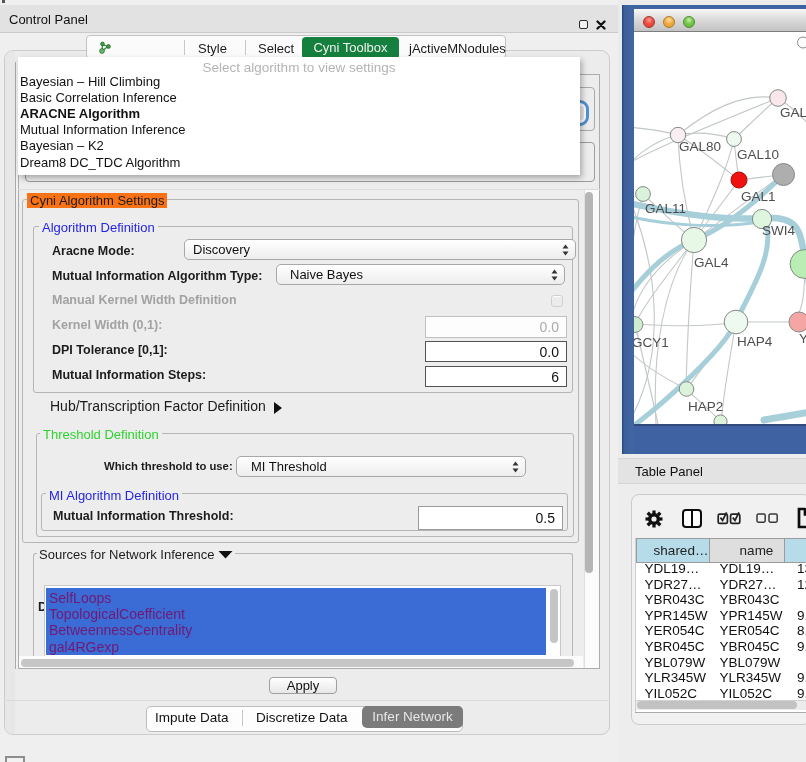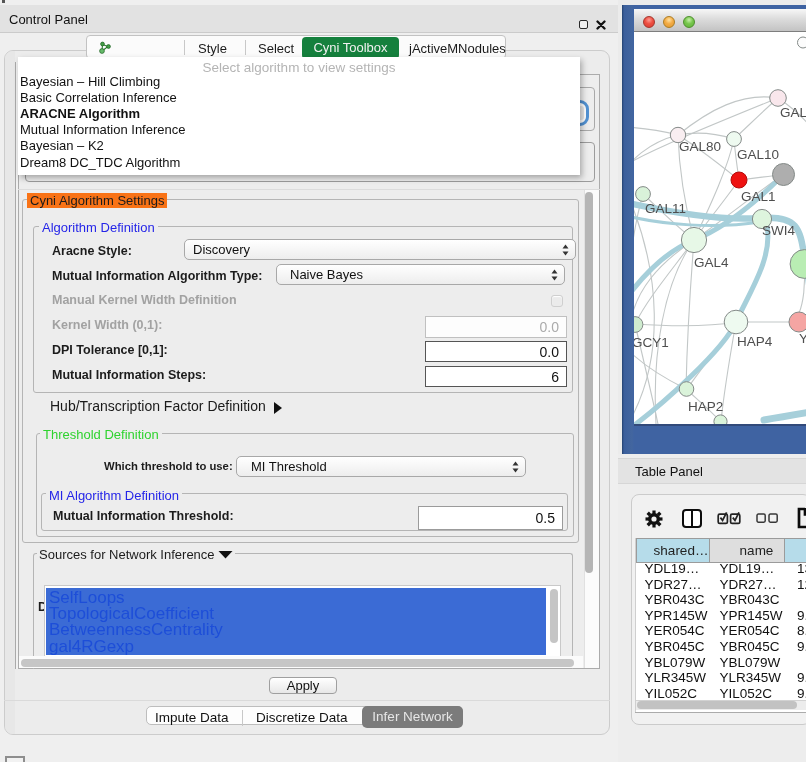--- a/index.html
+++ b/index.html
@@ -51,21 +51,21 @@
 <div class="abs" style="left:25px;top:87px;width:570px;height:44px;border:1px solid #a9a9a9;border-radius:4px;"></div>
 <div class="abs" style="left:300px;top:100px;width:289px;height:26px;border:3.5px solid #5191d2;border-radius:9px;background:#fff;"></div>
 <div class="abs" style="left:570px;top:106px;width:14px;height:14px;background:#e6e6e6;border-radius:3px;"></div>
 <div class="abs" style="left:25px;top:142px;width:570px;height:40px;border:1px solid #9c9c9c;border-radius:4px;"></div>
 
 <div class="abs" style="left:22px;top:199px;width:557px;height:344px;border:1px solid #b5b5b5;border-radius:3px;"></div>
 <div class="abs r13" style="left:27px;top:193px;background:#f97316;padding:0 3px;">Cyni Algorithm Settings</div>
 
 <div class="abs" style="left:33px;top:226px;width:540px;height:167px;border:1px solid #b5b5b5;border-radius:3px;"></div>
 <div class="abs" style="left:39px;top:220px;background:#ededed;padding:0 3px;font-size:13px;color:#2525e8;">Algorithm Definition</div>
-<div class="abs b13" style="left:52px;top:244px;">Aracne Style:</div>
+<div class="abs b13" style="left:52px;top:244px;">Aracne Mode:</div>
 <div class="combo" style="left:184px;top:239px;width:392px;">
     <span>Discovery</span>
     <svg class="carr" width="9" height="14" viewBox="0 0 9 14">
       <path d="M4.5 1.5 L7.5 5.5 L1.5 5.5 Z" fill="#333"></path>
       <path d="M4.5 12.5 L7.5 8.5 L1.5 8.5 Z" fill="#333"></path>
     </svg>
   </div>
 <div class="abs b13" style="left:52px;top:269px;">Mutual Information Algorithm Type:</div>
 <div class="combo" style="left:276px;top:264px;width:289px;">
     <span style="left:13px;">Naive Bayes</span>
@@ -104,32 +104,32 @@
 <div class="abs b13" style="left:53px;top:509px;">Mutual Information Threshold:</div>
 <div class="abs" style="left:418px;top:506px;width:145px;height:24px;background:#fff;border:1px solid #9b9b9b;font-size:14px;color:#111;text-align:right;padding:3px 7px 0 0;">0.5</div>
 
 <div class="abs" style="left:33px;top:553px;width:540px;height:116px;border:1px solid #b5b5b5;border-top:1px solid #b5b5b5;border-bottom:none;border-radius:3px 3px 0 0;"></div>
 <div class="abs" style="left:37px;top:547px;background:#ededed;padding:0 2px;font-size:13px;color:#1c1c1c;">Sources for Network Inference <svg width="15" height="9" viewBox="0 0 15 9" style="margin-left:0px;">
       <path d="M0.5 1 L14.5 1 L7.5 8.5 Z" fill="#111"></path>
     </svg></div>
 <div class="abs b13" style="left:38px;top:567px;margin-top:33px;">Data Attributes</div>
 <div class="abs" style="left:44px;top:585px;width:517px;height:73px;background:#fff;border:1px solid #c9c9c9;"></div>
 <div class="abs" style="left:45.5px;top:588px;width:500px;height:67px;background:#3b6bd5;"></div>
-<div class="abs" style="left:49px;top:590px;font-size:17px;line-height:16.2px;color:#1d4ed8;">SelfLoops<br>TopologicalCoefficient<br>BetweennessCentrality<br>gal4RGexp</div>
+<div class="abs" style="left:49px;top:590px;font-size:14px;line-height:16.2px;color:#701a75;">SelfLoops<br>TopologicalCoefficient<br>BetweennessCentrality<br>gal4RGexp</div>
 <div class="abs" style="left:549.5px;top:589px;width:8.5px;height:54px;background:#c5c5c5;border-radius:4px;"></div>
 
 <div class="abs" style="left:18px;top:189px;width:582px;height:0;border-top:1px solid #dcdcdc;"></div>
 <div class="abs" style="left:583.5px;top:190px;width:15.5px;height:478px;background:#fbfbfb;border-left:1px solid #e0e0e0;"></div>
 <div class="abs" style="left:585px;top:192px;width:8px;height:381px;background:#b5b5b5;border-radius:4px;"></div>
 <div class="abs" style="left:19px;top:656px;width:564px;height:12px;background:#fbfbfb;"></div>
 <div class="abs" style="left:20.5px;top:658.5px;width:553px;height:8px;background:#c6c6c6;border-radius:4px;"></div>
 
 <div class="abs" style="left:4px;top:700px;width:606px;height:0;border-top:1px solid #dadada;"></div>
 <div class="abs" style="left:269px;top:677px;width:68px;height:17px;background:linear-gradient(#ffffff,#e7e7e7);border:1px solid #9f9f9f;border-radius:4px;text-align:center;font-size:13px;color:#111;line-height:15px;">Apply</div>
-<div class="abs" style="left:146px;top:706px;width:317px;height:19px;background:#fdfdfd;border:1px solid #bdbdbd;border-radius:5px;font-size:13.5px;color:#111;">
+<div class="abs" style="left:146px;top:706px;width:317px;height:26px;background:#fdfdfd;border:1px solid #bdbdbd;border-radius:5px;font-size:13.5px;color:#111;">
   <span class="abs" style="left:8px;top:3px;">Impute Data</span>
   <span class="abs" style="left:95px;top:3px;width:1px;height:16px;background:#c8c8c8;"></span>
   <span class="abs" style="left:109px;top:3px;">Discretize Data</span>
   <span class="abs" style="left:215px;top:-1px;width:101px;height:22px;background:#7b7b7b;border-radius:5px;color:#e6e6e6;text-align:center;line-height:22px;">Infer Network</span>
 </div>
 
 <div class="abs" style="left:18px;top:57px;width:562px;height:118px;background:#fff;box-shadow:2px 3px 6px rgba(0,0,0,0.30);z-index:5;">
   <div style="position:absolute;left:0;top:2.5px;width:100%;text-align:center;font-size:13.5px;color:#b4b4b4;">Select algorithm to view settings</div>
   <div style="position:absolute;left:2px;top:16.5px;font-size:13px;line-height:16.2px;color:#111;">Bayesian – Hill Climbing<br>Basic Correlation Inference<br><b>ARACNE Algorithm</b><br>Mutual Information Inference<br>Bayesian – K2<br>Dream8 DC_TDC Algorithm</div>
 </div>

